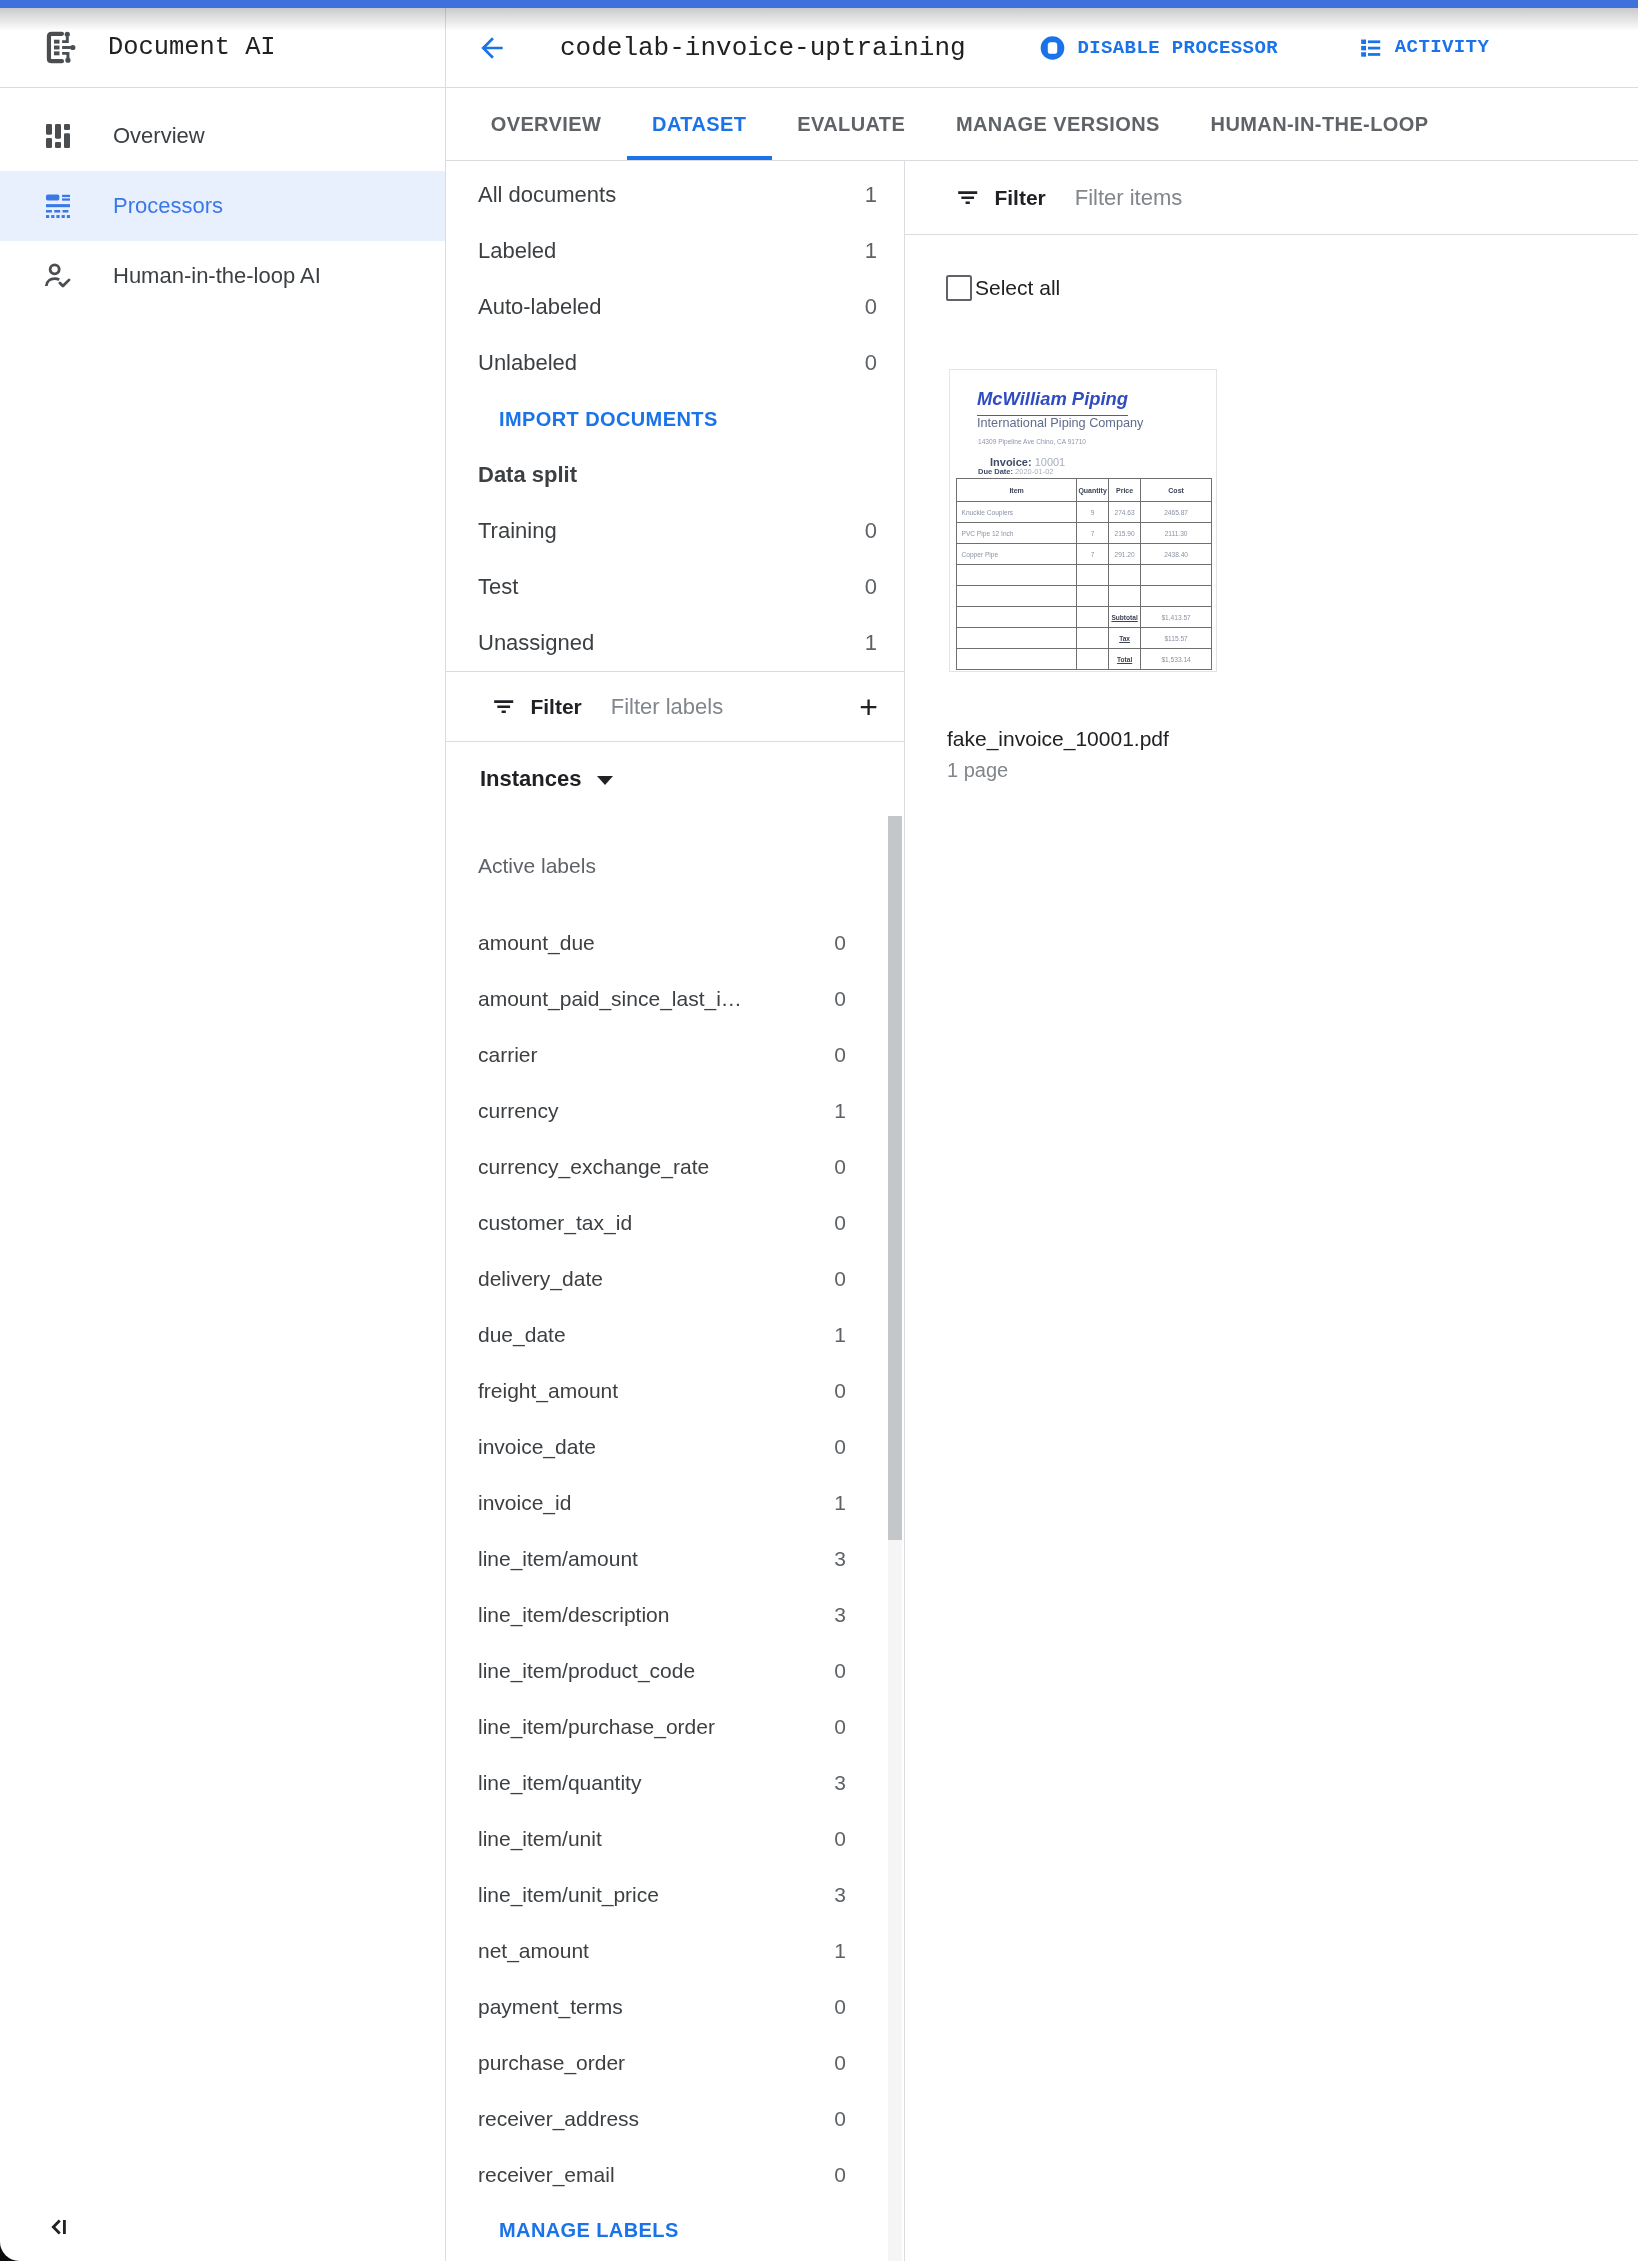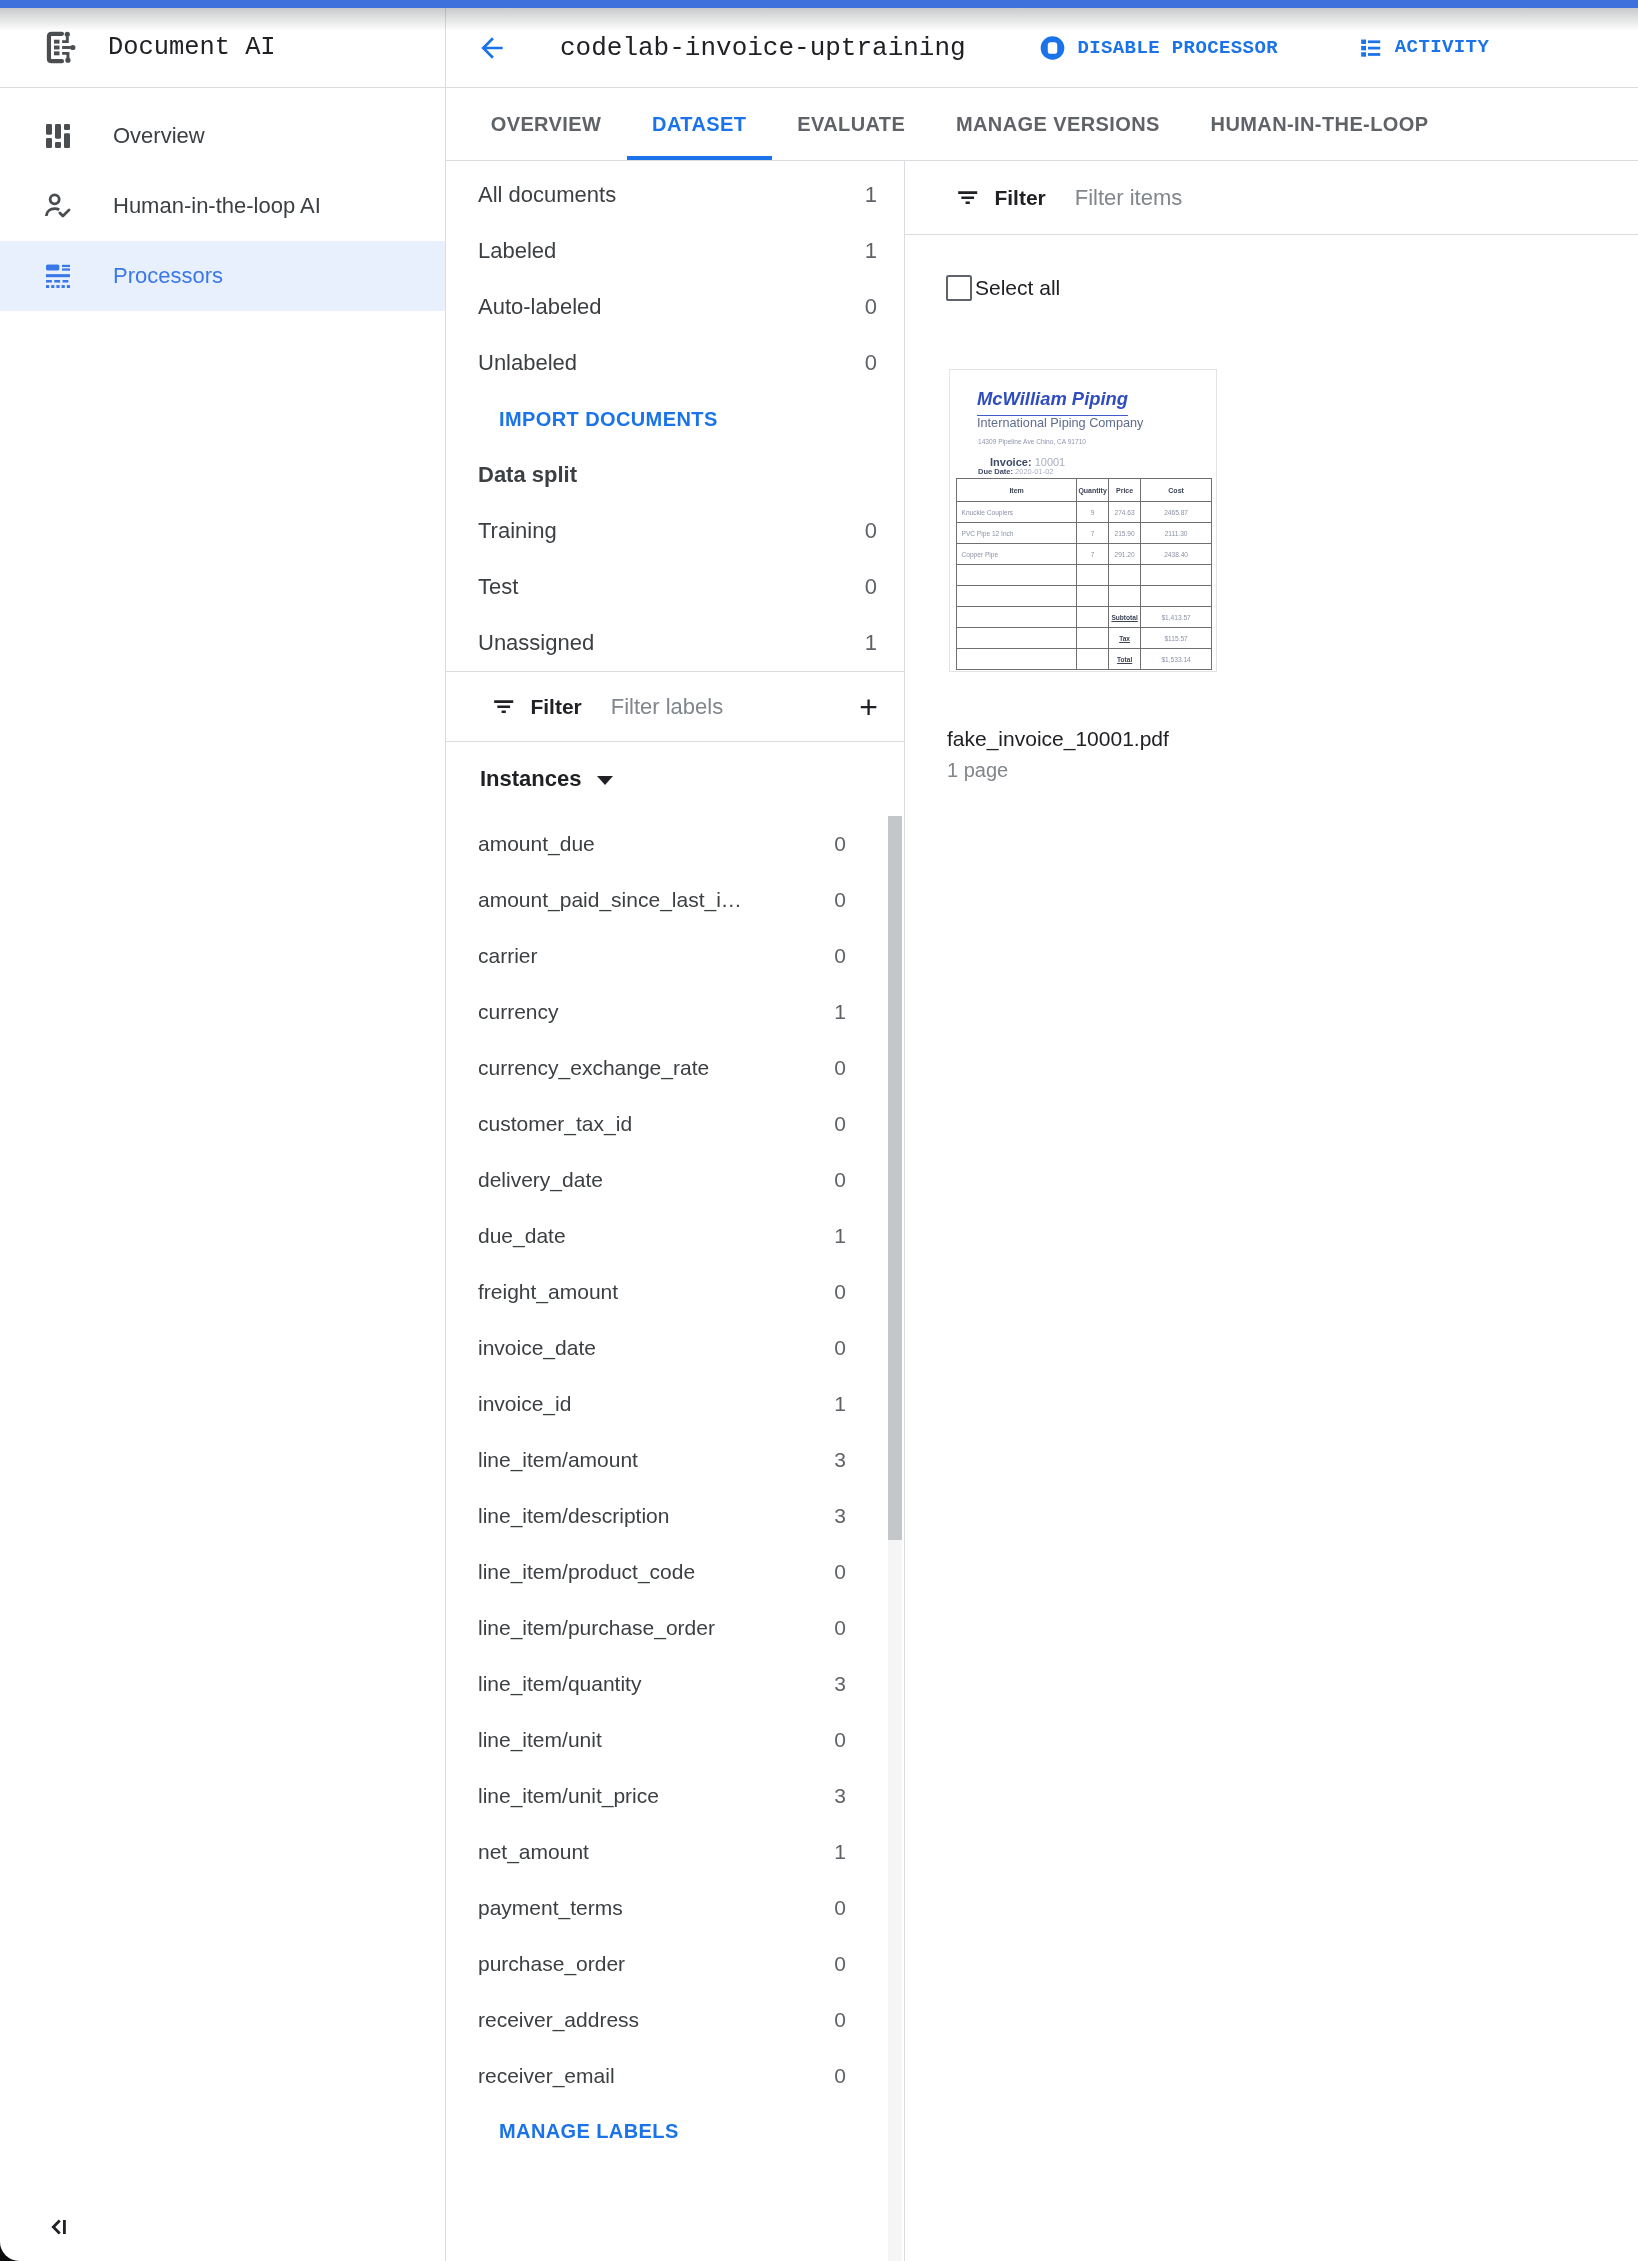--- a/index.html
+++ b/index.html
@@ -156,49 +156,49 @@
           <rect x="3" y="3" width="4.5" height="8" rx="1"></rect>
             <rect x="3" y="13.5" width="4.5" height="7.5" rx="1"></rect>
           <rect x="9.75" y="3" width="4.5" height="11" rx="1"></rect>
             <rect x="9.75" y="16.5" width="4.5" height="4.5" rx="1"></rect>
           <rect x="16.5" y="3" width="4.5" height="4.5" rx="1"></rect>
             <rect x="16.5" y="10" width="4.5" height="11" rx="1"></rect>
         </svg>
       </span>
       <span>Overview</span>
     </div>
-    <div class="side-item">
-      <span>
-        <svg width="32" height="32" viewBox="0 0 24 24" fill="none" stroke="#4a4e51" stroke-width="2.1">
-          <circle cx="9.5" cy="7" r="3.4"></circle>
-          <path d="M3.2 19.5c.3-3.6 3-5.6 6.3-5.6 1.3 0 2.4.3 3.4.9"></path>
-          <path d="M13.4 17.2l2.3 2.3 4.6-4.6" stroke-linecap="round" stroke-linejoin="round"></path>
-        </svg>
-      </span>
-      <span>Human-in-the-loop AI</span>
-    </div>
     <div class="side-item active">
       <span>
         <svg width="32" height="32" viewBox="0 0 24 24" fill="#3b78e7">
           <rect x="3" y="3.4" width="10" height="4.4" rx="1.2"></rect>
           <rect x="15" y="3.6" width="6" height="1.7"></rect>
             <rect x="15" y="6.3" width="6" height="1.7"></rect>
           <rect x="3" y="10.6" width="18" height="2.3"></rect>
           <rect x="3" y="15" width="4.4" height="1.9"></rect>
             <rect x="9.2" y="15" width="4.4" height="1.9"></rect>
             <rect x="15.4" y="15" width="4.4" height="1.9"></rect>
           <rect x="3" y="18.8" width="2.4" height="2.2"></rect>
             <rect x="6.9" y="18.8" width="2.4" height="2.2"></rect>
             <rect x="10.8" y="18.8" width="2.4" height="2.2"></rect>
             <rect x="14.7" y="18.8" width="2.4" height="2.2"></rect>
             <rect x="18.6" y="18.8" width="2.4" height="2.2"></rect>
         </svg>
       </span>
       <span>Processors</span>
     </div>
+    <div class="side-item">
+      <span>
+        <svg width="32" height="32" viewBox="0 0 24 24" fill="none" stroke="#4a4e51" stroke-width="2.1">
+          <circle cx="9.5" cy="7" r="3.4"></circle>
+          <path d="M3.2 19.5c.3-3.6 3-5.6 6.3-5.6 1.3 0 2.4.3 3.4.9"></path>
+          <path d="M13.4 17.2l2.3 2.3 4.6-4.6" stroke-linecap="round" stroke-linejoin="round"></path>
+        </svg>
+      </span>
+      <span>Human-in-the-loop AI</span>
+    </div>
     <span class="collapse-btn">
       <svg width="28" height="28" viewBox="0 0 24 24" fill="none" stroke="#202124" stroke-width="2.4">
         <path d="M13.5 6.5 8 12l5.5 5.5"></path>
         <path d="M17.5 6v12"></path>
       </svg>
     </span>
   </div>
 
   <div class="main">
     <div class="tabs">
@@ -272,20 +272,23 @@
           <span class="filter-word">Filter</span>
           <input class="filter-input" type="text" placeholder="Filter labels" style="">
           <span class="plus-btn">+</span>
         </div>
         <div class="divider"></div>
         <div class="instances-row">
           <span>Instances</span>
           <span class="caret"></span>
         </div>
         <div class="scroll">
+          <div class="active-title">
+            <span>Active labels</span>
+          </div>
           <div>
 
           <div class="l-row">
               <span>amount_due</span>
               <span class="cnt">0</span>
             </div>
               <div class="l-row">
               <span>amount_paid_since_last_i…</span>
               <span class="cnt">0</span>
             </div>

